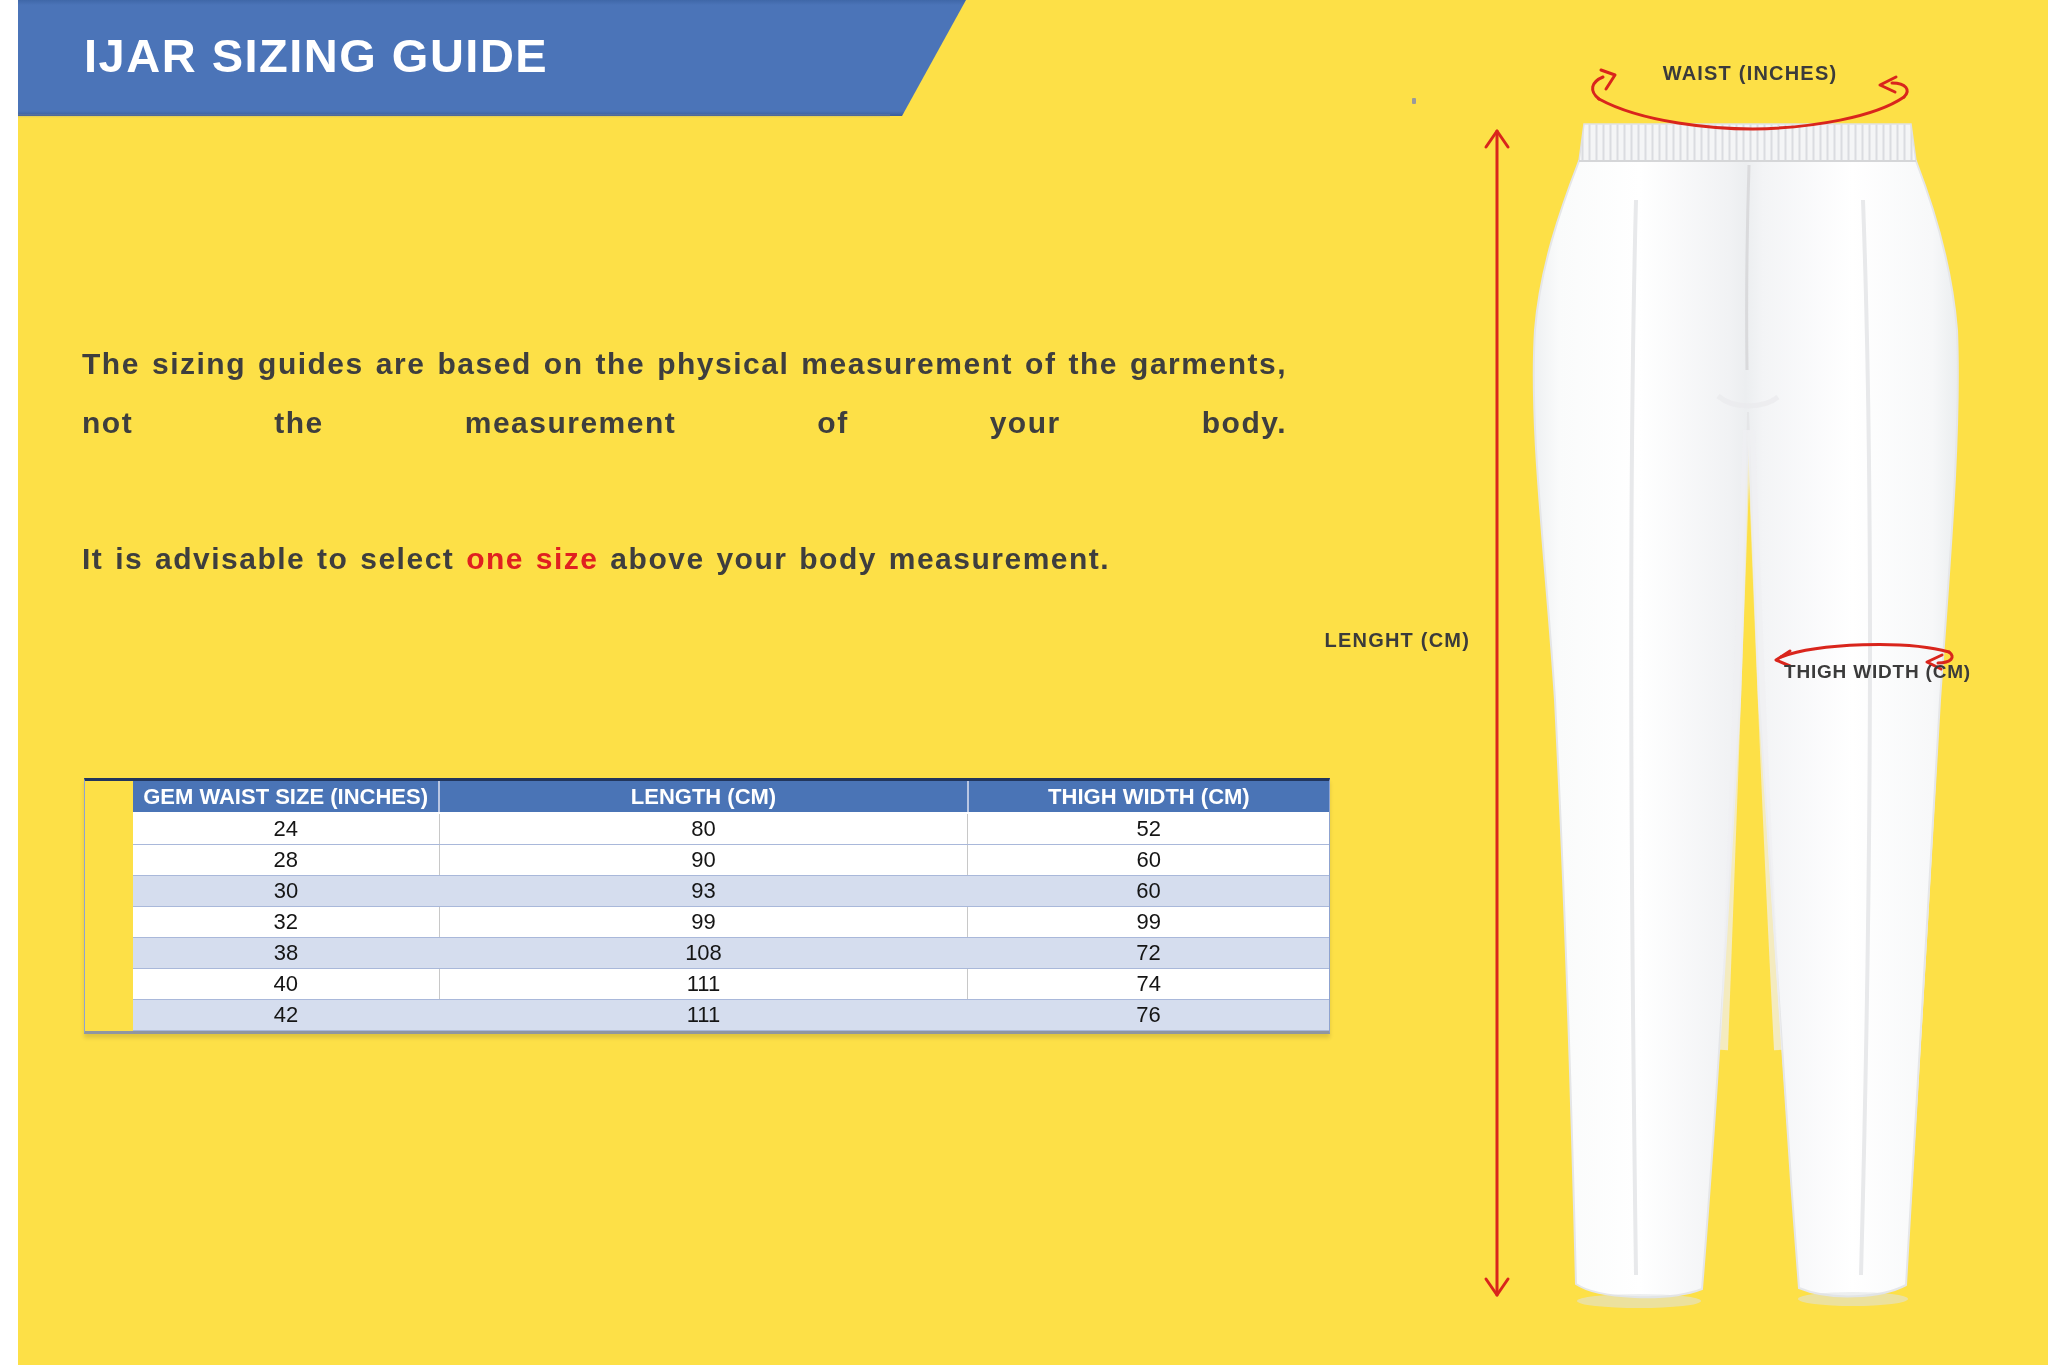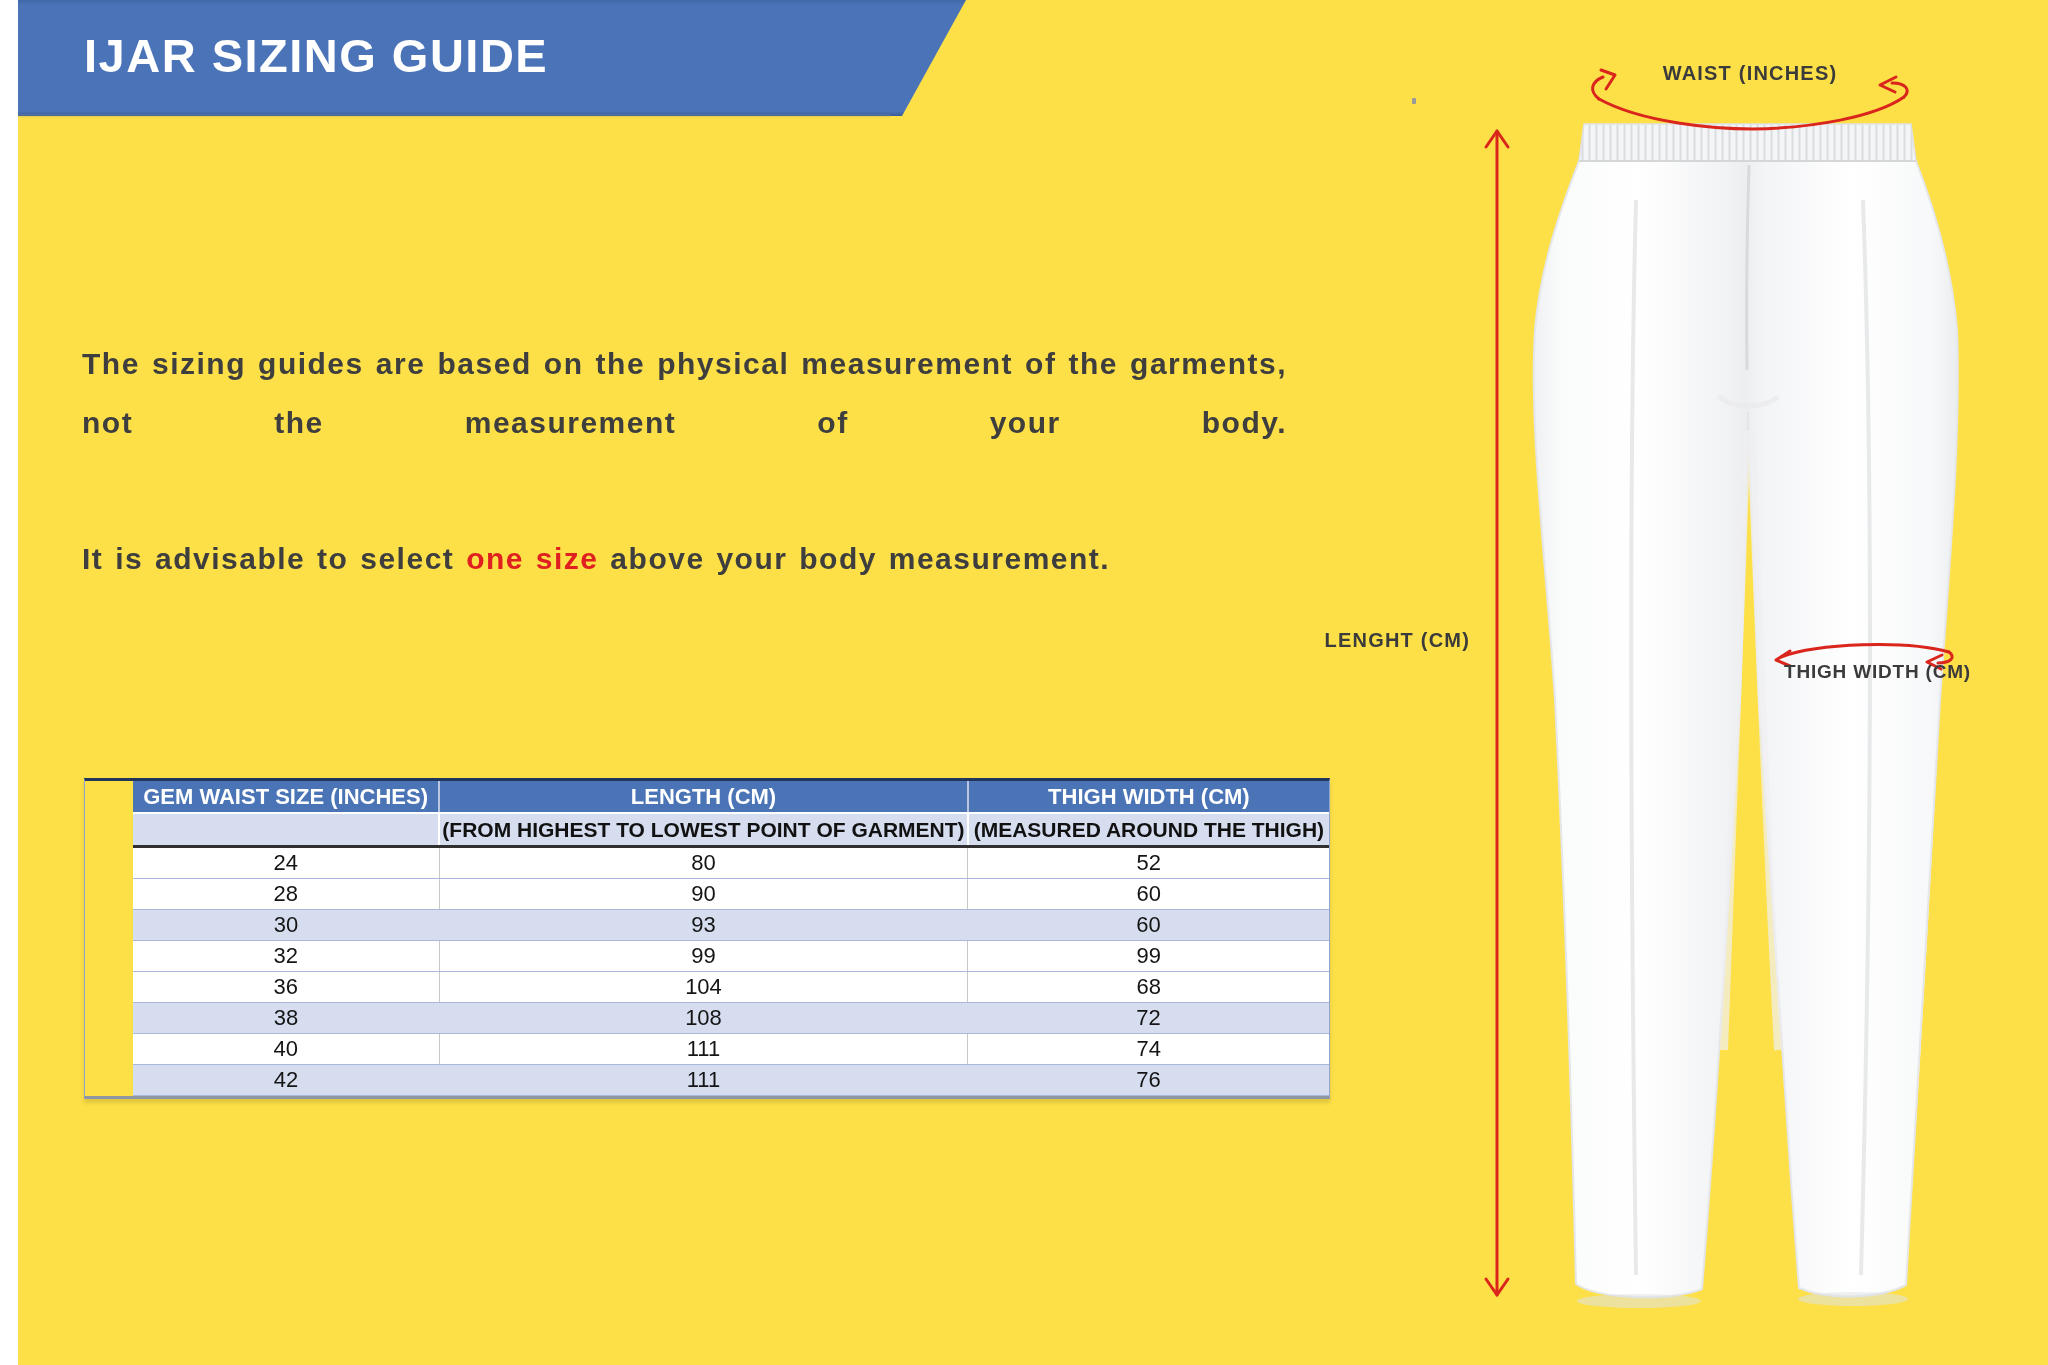--- a/index.html
+++ b/index.html
@@ -75,25 +75,20 @@
           <col class="c1">
           <col class="c2">
           <col class="c3">
         </colgroup>
       <thead>
         <tr>
           <th class="main">GEM WAIST SIZE (INCHES)</th>
           <th class="main">LENGTH (CM)</th>
           <th class="main">THIGH WIDTH (CM)</th>
         </tr>
-        <tr>
-          <th class="sub"></th>
-          <th class="sub">(FROM HIGHEST TO LOWEST POINT OF GARMENT)</th>
-          <th class="sub">(MEASURED AROUND THE THIGH)</th>
-        </tr>
       </thead>
       <tbody>
           <tr class="white">
             <td>24</td>
             <td>80</td>
             <td>52</td>
           </tr>
           <tr class="white">
             <td>28</td>
             <td>90</td>
@@ -101,25 +96,20 @@
           </tr>
           <tr class="alt">
             <td>30</td>
             <td>93</td>
             <td>60</td>
           </tr>
           <tr class="white">
             <td>32</td>
             <td>99</td>
             <td>99</td>
-          </tr>
-          <tr class="white">
-            <td>36</td>
-            <td>104</td>
-            <td>68</td>
           </tr>
           <tr class="alt">
             <td>38</td>
             <td>108</td>
             <td>72</td>
           </tr>
           <tr class="white">
             <td>40</td>
             <td>111</td>
             <td>74</td>

